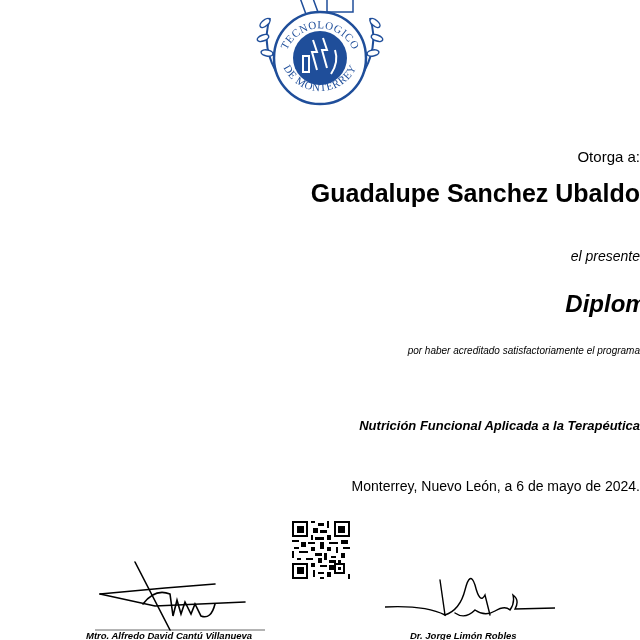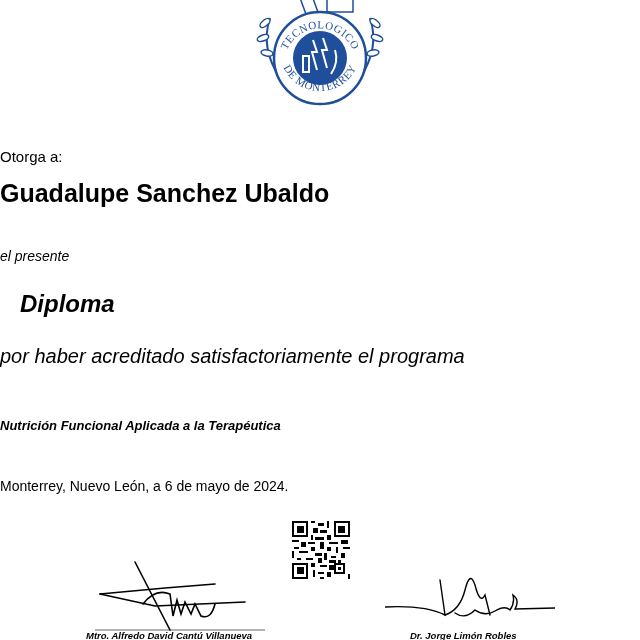--- a/index.html
+++ b/index.html
@@ -1,23 +1,23 @@
 <!DOCTYPE html>
 <html><head>
 <meta charset="utf-8">
 <style>
   html, body { margin:0; padding:0; background:#fff; }
   body { width:640px; height:640px; position:relative; overflow:hidden; font-family:"Liberation Sans", sans-serif; color:#000; }
-  .abs { position:absolute; left:0; width:640px; text-align:left; }
+  .abs { position:absolute; left:0; width:640px; text-align:right; }
   .logo { position:absolute; left:255px; top:-22px; width:130px; height:130px; }
   .otorga { top:148px; font-size:15px; }
   .name { top:179px; font-size:25px; font-weight:bold; }
   .presente { top:248px; font-size:14px; font-style:italic; }
   .diploma { top:290px; font-size:24px; font-weight:bold; font-style:italic;padding-left:20px; }
-  .por { top:345px; font-size:20px; font-style:italic; }
+  .por { top:345px; font-size:10px; font-style:italic; }
   .program { top:415px; font-size:13px; font-weight:bold; font-style:italic; line-height:22px; }
   .date { top:478px; font-size:14px; }
   .qr { position:absolute; left:292px; top:521px; width:58px; height:58px; }
   .sig { position:absolute; }
   .signame { position:absolute; font-size:9.5px; font-weight:bold; font-style:italic; white-space:nowrap; }
 </style>
 </head>
 <body>
 
 <svg class="logo" viewBox="0 0 130 130">

